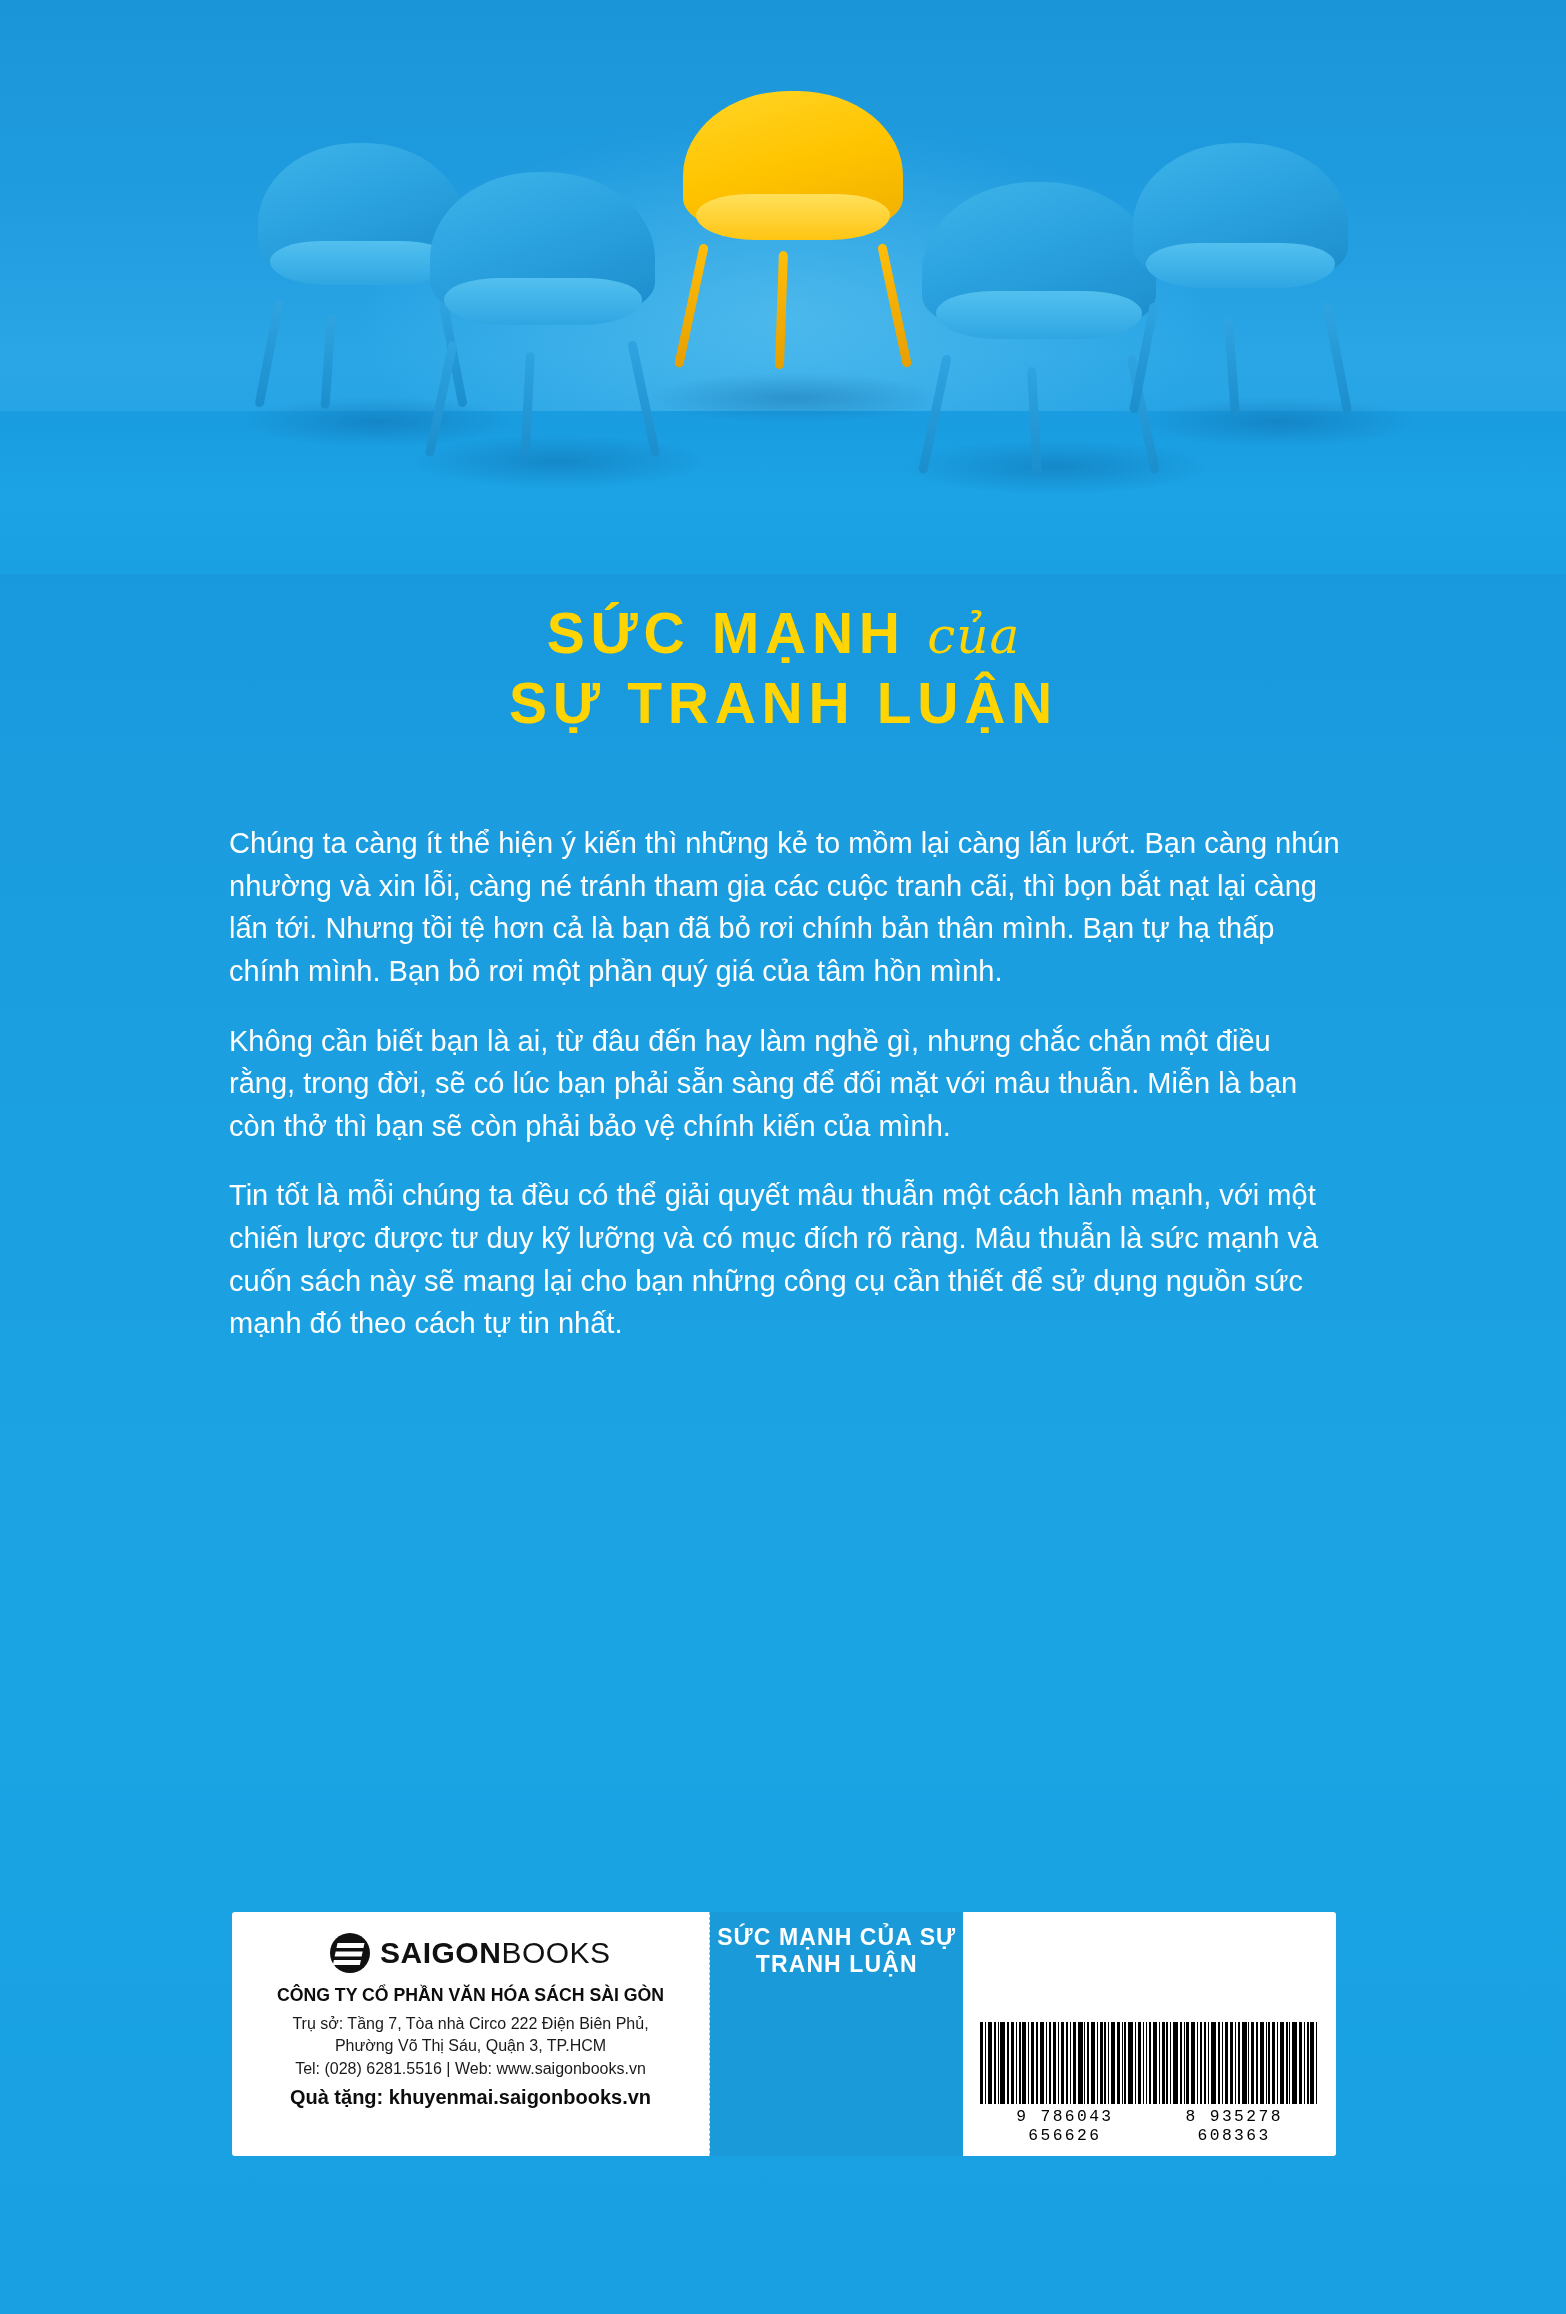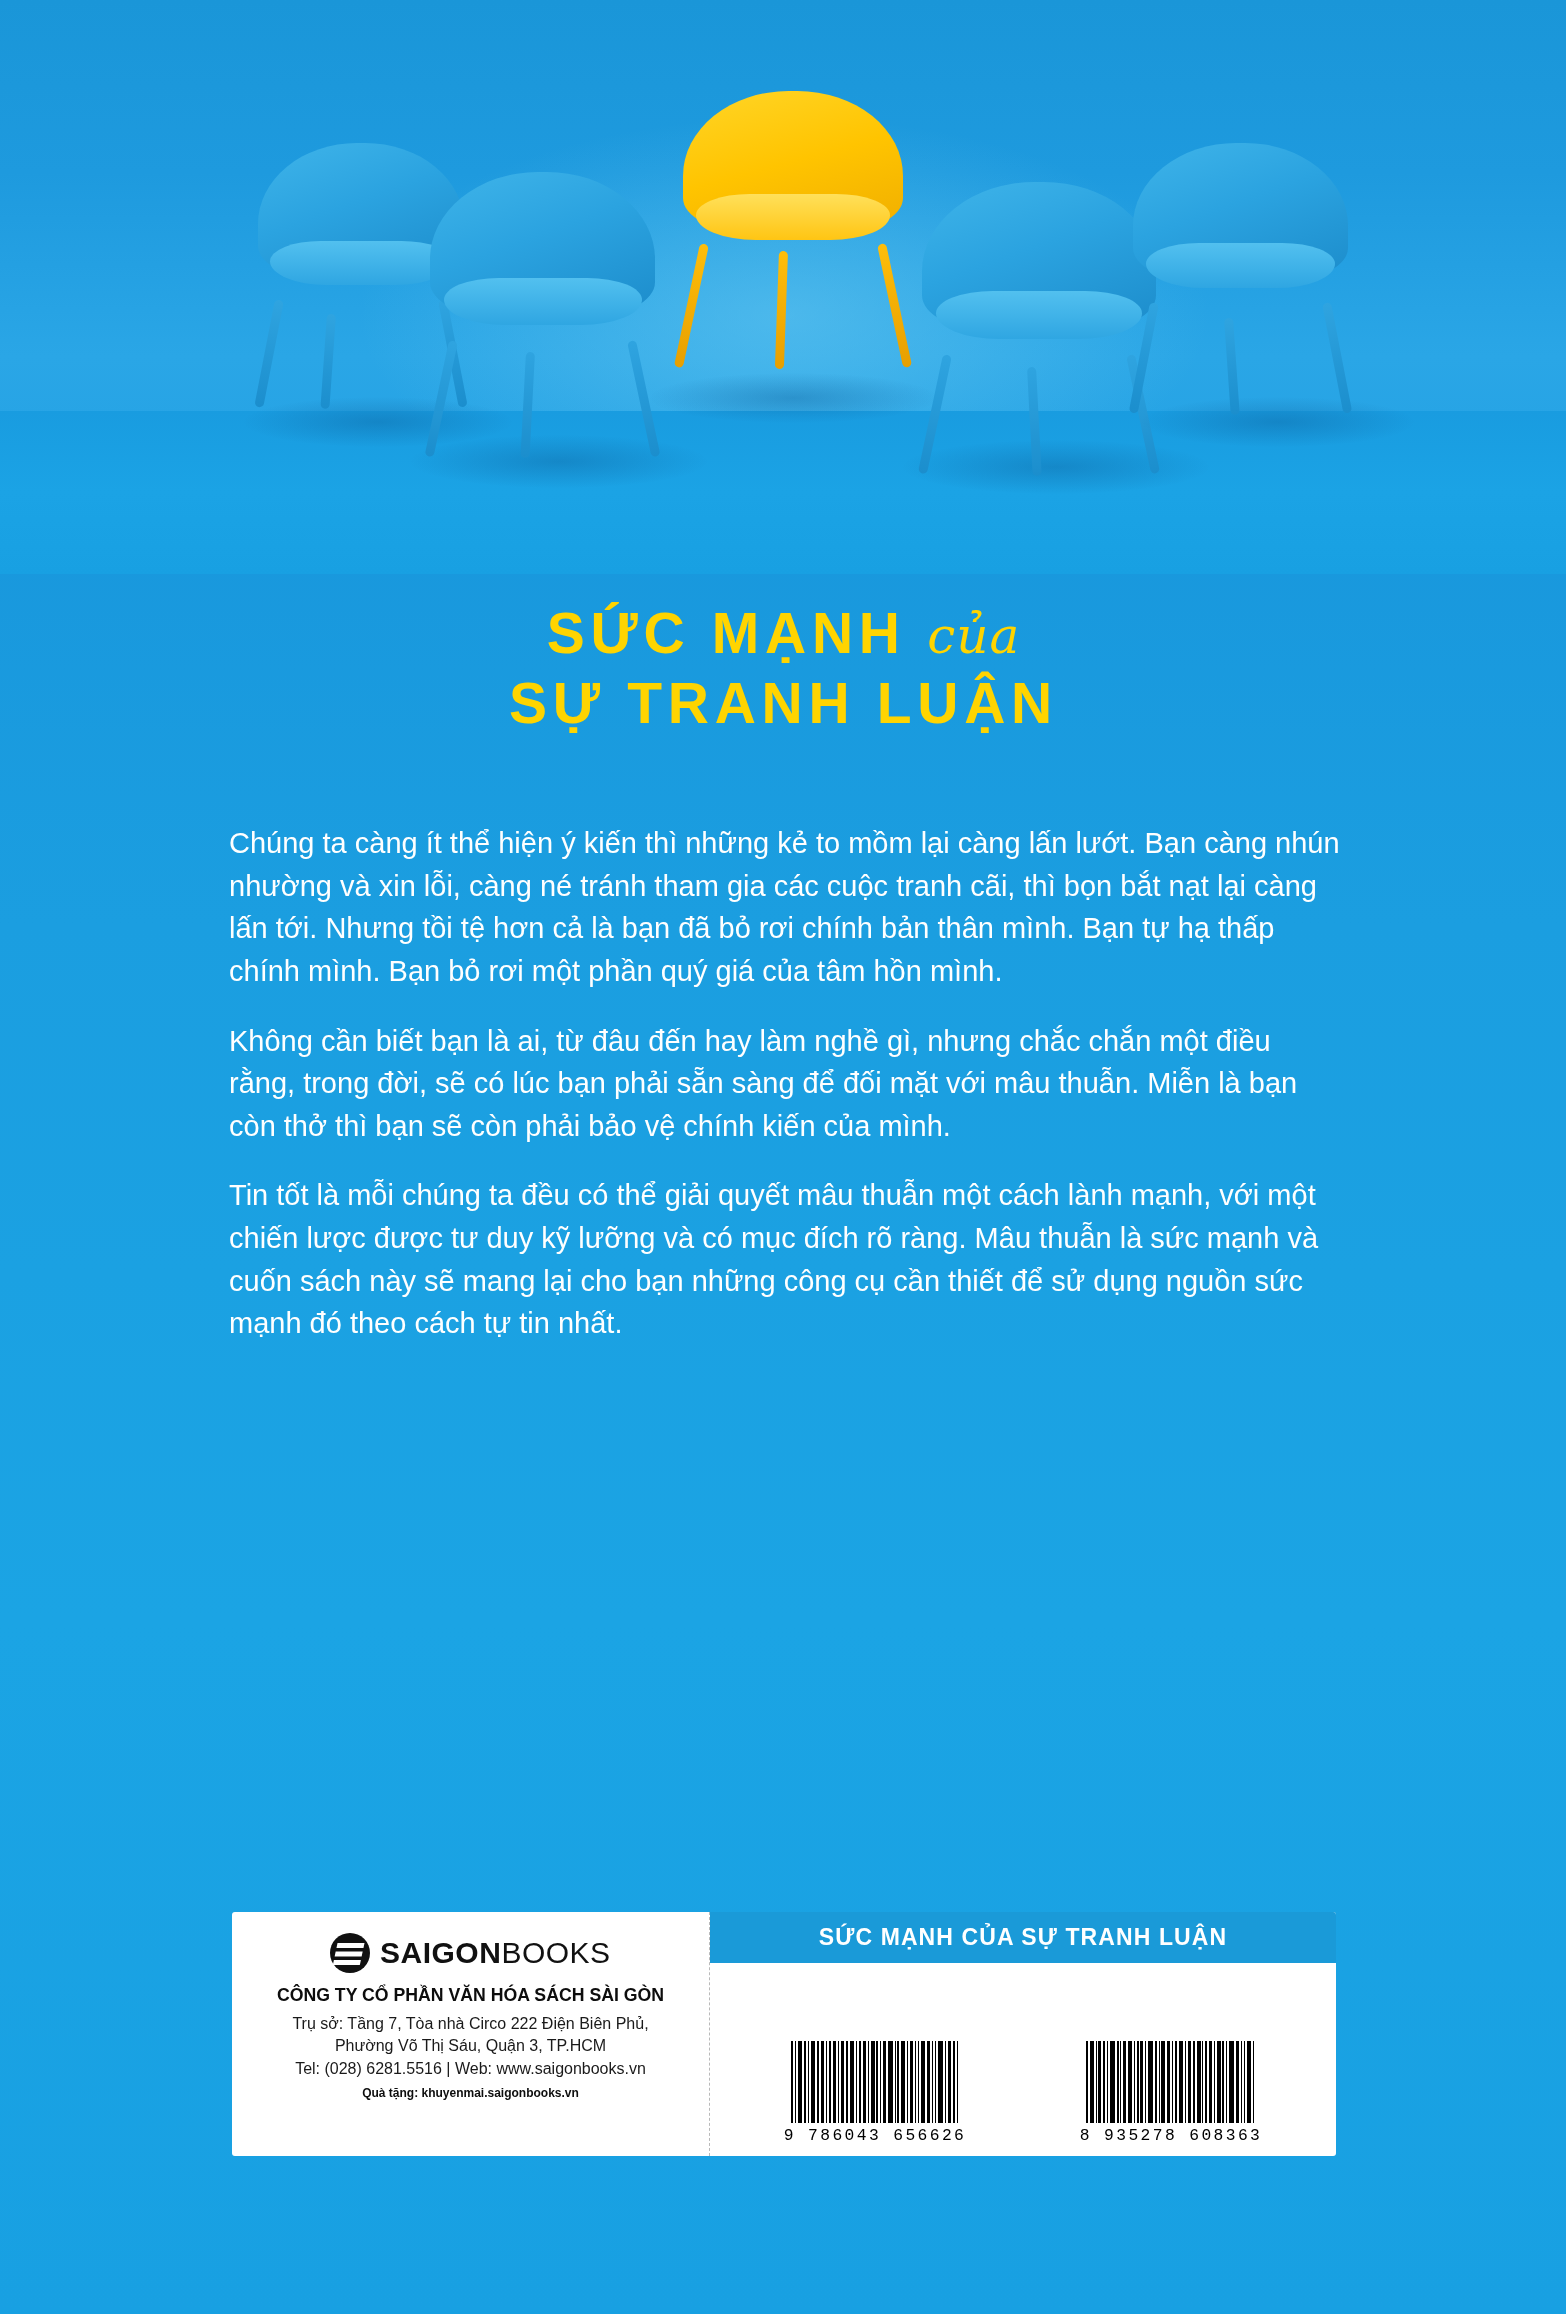--- a/index.html
+++ b/index.html
@@ -199,30 +199,30 @@
     font-weight: bold;
     margin-bottom: 6.7px;
     color: #0d0d0d;
   }
   .addr {
     font-size: 16px;
     line-height: 1.42;
     color: #1a1a1a;
   }
   .gift {
-    font-size: 12px;
+    font-size: 20px;
     font-weight: bold;
     margin-top: 4.8px;
     color: #0d0d0d;
   }
 
   .footer-right {
     flex: 1;
     display: flex;
-    flex-direction: column;
+    flex-direction: row;
   }
   .fr-title {
     background: #1a9ad8;
     color: #ffffff;
     font-size: 23px;
     font-weight: bold;
     letter-spacing: 1.1px;
     padding: 12.4px 0 11.5px 0;
     text-align: center;
   }

